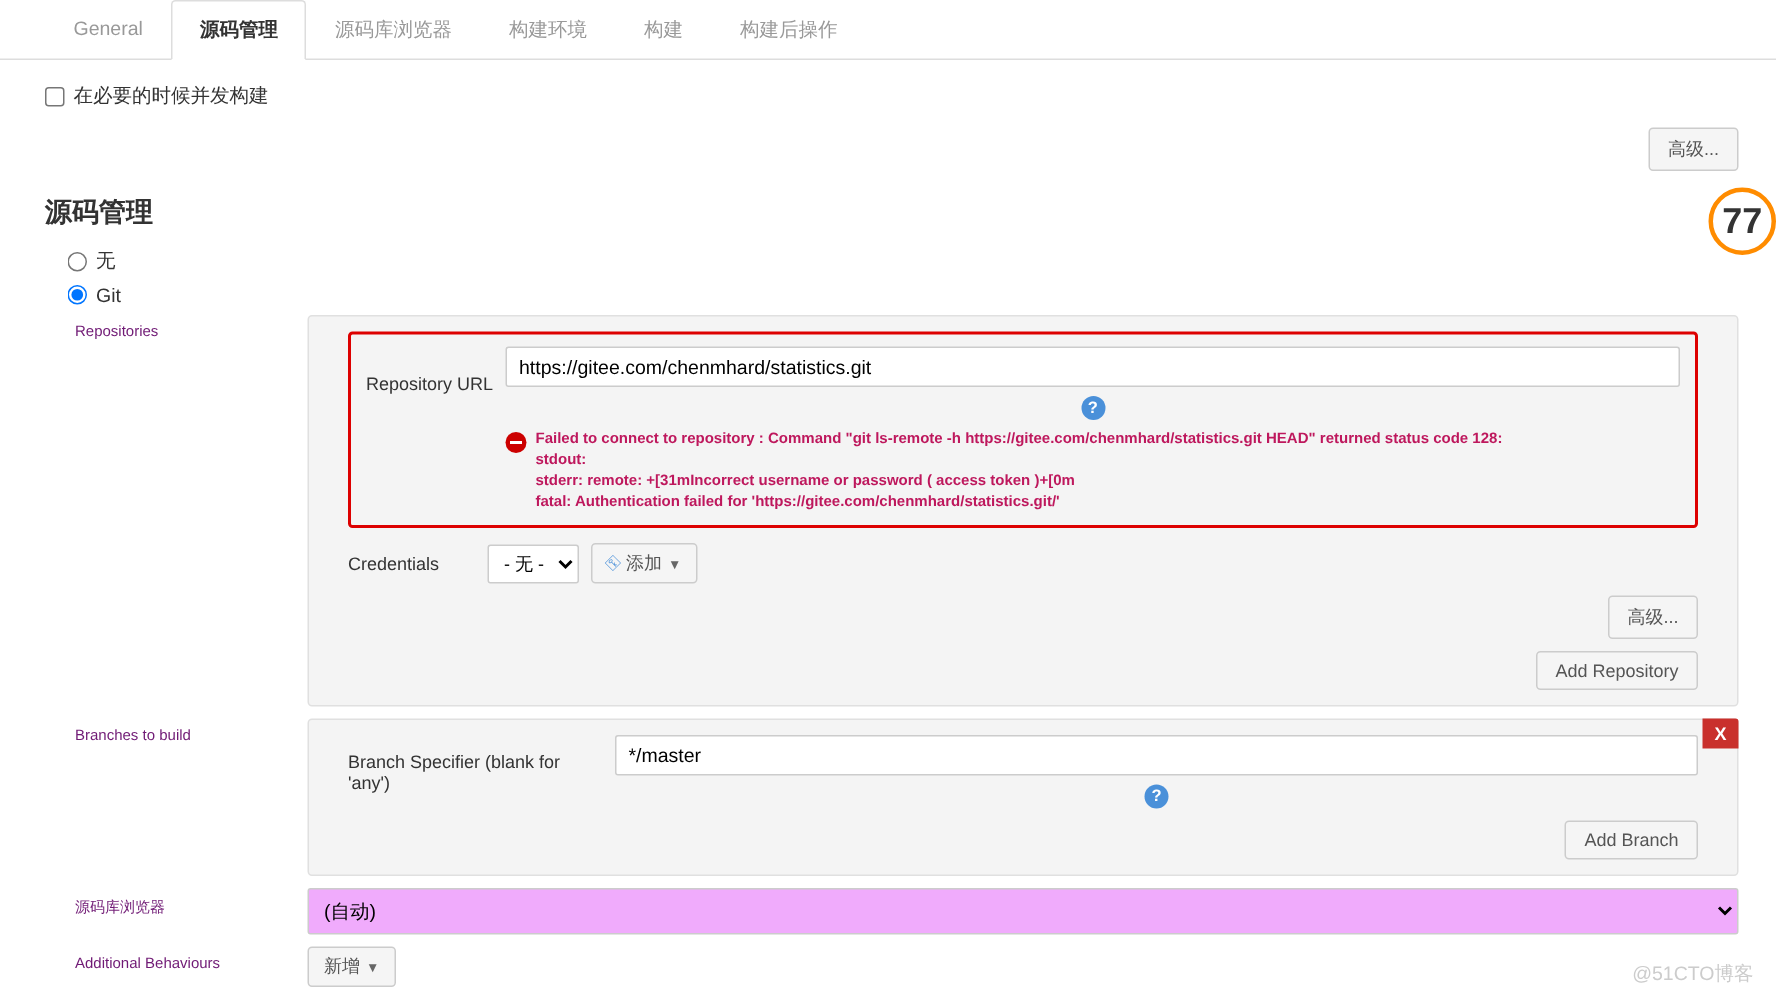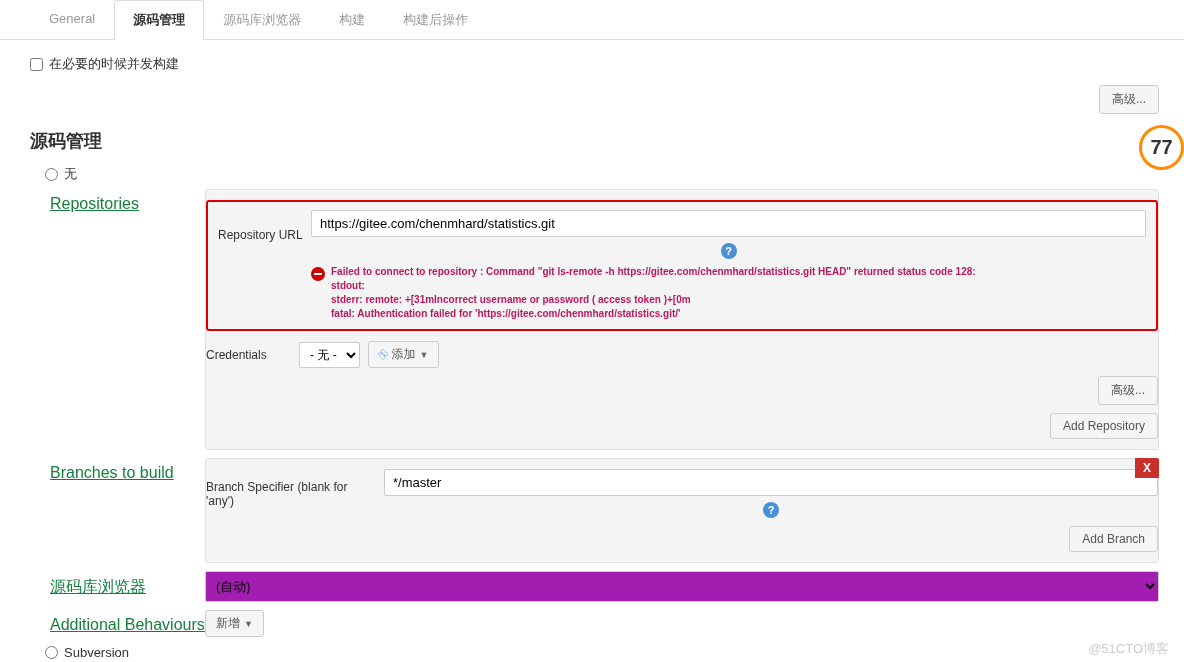--- a/index.html
+++ b/index.html
@@ -8,73 +8,78 @@
     .tab { padding: 10px 18px; color: #999; cursor: pointer; border: 1px solid transparent; border-bottom: none; }
     .tab.active { color: #333; font-weight: bold; border: 1px solid #ddd; border-bottom: 1px solid #fff; margin-bottom: -1px; background: #fff; border-radius: 3px 3px 0 0; }
     .content { padding: 15px 25px 15px 30px; }
     .checkbox-row { display: flex; align-items: center; gap: 6px; margin-bottom: 12px; }
     .checkbox-row input { margin: 0; }
     .adv-row { display: flex; justify-content: flex-end; margin-bottom: 10px; }
     .btn { background: #f5f5f5; border: 1px solid #ccc; padding: 5px 12px; font-size: 12px; cursor: pointer; border-radius: 3px; color: #555; }
     .section-title { font-size: 18px; font-weight: bold; margin: 15px 0 12px 0; color: #333; }
     .radio-row { display: flex; align-items: center; gap: 6px; margin: 6px 0 6px 15px; }
     .field-row { display: flex; align-items: flex-start; margin-bottom: 8px; }
-    .field-label { width: 155px; flex-shrink: 0; padding-top: 6px; color: #15803d; font-size: 16px; text-decoration: underline; }
+    .field-label { width: 155px; flex-shrink: 0; padding-top: 6px; color: #701a75; font-size: 10px; }
     .field-body { flex: 1; }
-    .panel { background: #f4f4f4; border: 1px solid #e0e0e0; padding: 10px 0; border-radius: 3px; position: relative; }
+    .panel { background: #f4f4f4; border: 1px solid #e0e0e0; padding: 10px 26px; border-radius: 3px; position: relative; }
     .error-box { border: 2px solid #d00; padding: 8px 10px; border-radius: 3px; margin-bottom: 10px; }
     .subfield-row { display: flex; align-items: center; gap: 8px; margin-bottom: 6px; }
     .subfield-label { width: 85px; flex-shrink: 0; color: #333; font-size: 12px; }
     .subfield-label.wide { width: 170px; }
     input[type=text] { width: 100%; padding: 5px 8px; border: 1px solid #ccc; font-size: 13px; border-radius: 2px; }
     .error-msg { display: flex; gap: 6px; align-items: flex-start; margin-top: 4px; padding-left: 0; }
     .error-icon { width: 14px; height: 14px; background: #c00; border-radius: 50%; flex-shrink: 0; position: relative; margin-top: 2px; }
     .error-icon::before { content: ""; position: absolute; left: 3px; top: 6px; width: 8px; height: 2px; background: #fff; }
     .error-text { color: #be185d; font-weight: bold; font-size: 10px; line-height: 1.4; }
     .help-icon { width: 16px; height: 16px; border-radius: 50%; background: #4a90d9; color: #fff; font-size: 11px; font-weight: bold; display: flex; align-items: center; justify-content: center; flex-shrink: 0; cursor: pointer; }
     select { padding: 4px 6px; border: 1px solid #ccc; font-size: 12px; border-radius: 2px; background: #fff; }
     .key-icon { display: inline-block; transform: rotate(-45deg); color: #4a90d9; font-size: 11px; }
     .panel-actions { display: flex; justify-content: flex-end; gap: 6px; margin-top: 8px; }
     .close-x { position: absolute; top: -1px; right: -1px; background: #c9302c; color: #fff; width: 24px; height: 20px; display: flex; align-items: center; justify-content: center; font-size: 12px; font-weight: bold; cursor: pointer; border-radius: 0 2px 0 0; }
-    .dropdown-full { width: 100%; padding: 6px; border: 1px solid #ccc; background: #a21caf; font-size: 13px; }
-    .score-badge { position: absolute; top: 125px; right: 0; width: 45px; height: 45px; border: 3px solid #ff8c00; border-radius: 50%; display: flex; align-items: center; justify-content: center; font-size: 20px; font-weight: bold; color: #333; background: #fff; overflow: hidden; }
+    .dropdown-full { width: 100%; padding: 6px; border: 1px solid #ccc; background: #f0abfc; font-size: 13px; }
+    .score-badge { position: absolute; top: 125px; right: 0; width: 45px; height: 45px; border: 3px solid #ff8c00; border-radius: 50%; display: flex; align-items: center; justify-content: center; font-size: 24px; font-weight: bold; color: #333; background: #fff; overflow: hidden; }
     .watermark { position: absolute; bottom: 4px; right: 15px; color: #ccc; font-size: 13px; }
     .cred-row { display: flex; align-items: center; gap: 8px; }
     .add-btn { display: flex; align-items: center; gap: 4px; padding: 4px 10px; }
     .caret { font-size: 9px; color: #666; }
     .with-help { display: flex; align-items: center; gap: 6px; flex-direction: column; }
     .with-help input[type=text] { flex: 1; }
   </style>
 </head>
 <body>
 
 <div class="tabs">
   <div class="tab">General</div>
   <div class="tab active">源码管理</div>
   <div class="tab">源码库浏览器</div>
+  <div class="tab">构建环境</div>
   <div class="tab">构建</div>
   <div class="tab">构建后操作</div>
 </div>
 
 <div class="content">
 
   <div class="checkbox-row">
     <input type="checkbox" style="">
     <label>在必要的时候并发构建</label>
   </div>
 
   <div class="adv-row">
     <button class="btn">高级...</button>
   </div>
 
   <h2 class="section-title">源码管理</h2>
 
   <div class="radio-row">
     <input type="radio" name="scm" style="">
     <label>无</label>
+  </div>
+  <div class="radio-row">
+    <input type="radio" name="scm" checked="" style="">
+    <label>Git</label>
   </div>
 
   <div style="padding-left: 20px;">
 
     <div class="field-row">
       <div class="field-label">Repositories</div>
       <div class="field-body">
         <div class="panel">
           <div class="error-box">
             <div class="subfield-row">

